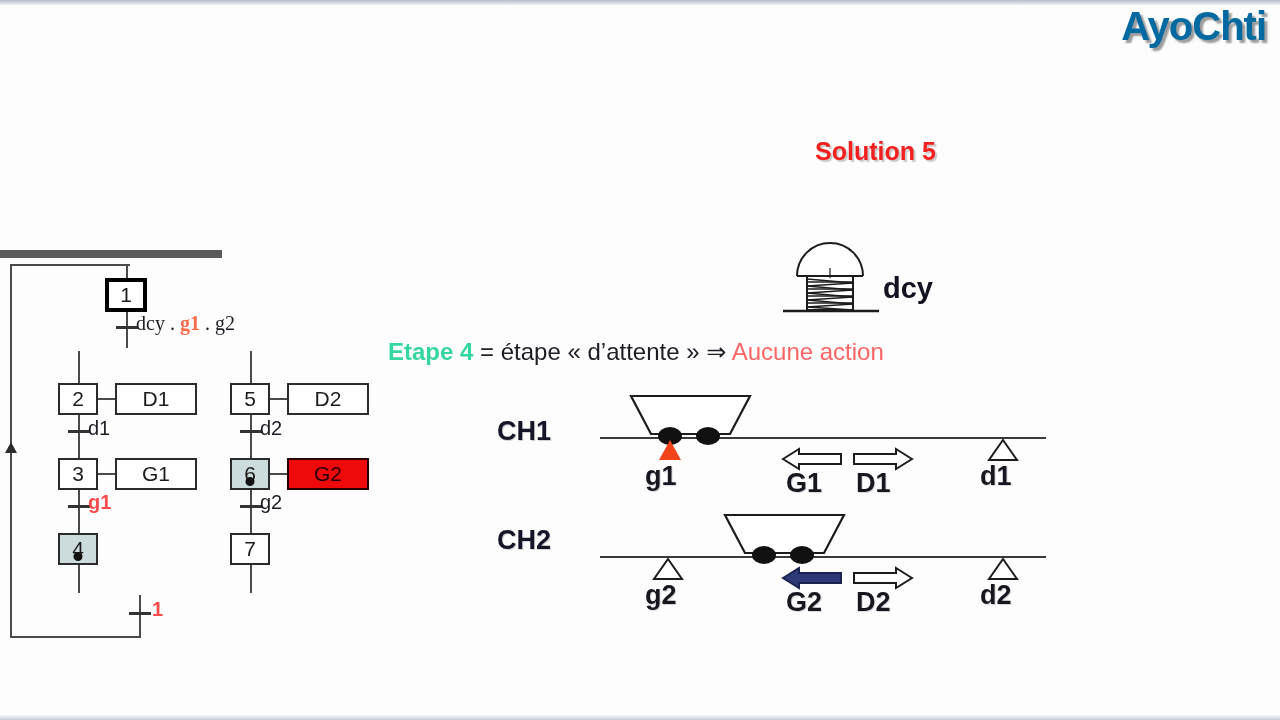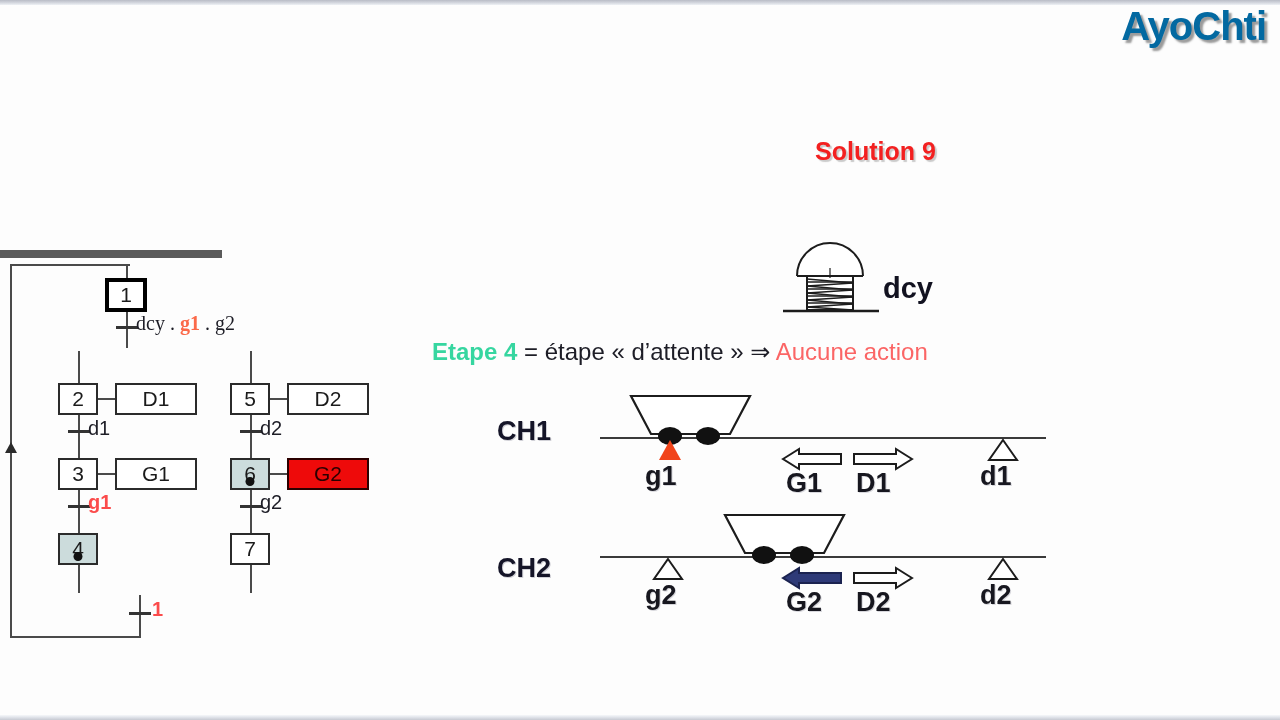--- a/index.html
+++ b/index.html
@@ -40,21 +40,21 @@
 
   
   .solution{
     position:absolute;left:815px;top:137px;
     color:#f32020;font-size:25px;font-weight:bold;
     font-family:"Liberation Sans",sans-serif;
     text-shadow:2px 2px 1px rgba(160,160,160,.55);
   }
 
   
-  .etape-line{position:absolute;left:388px;top:338px;font-size:24px;white-space:nowrap;margin-left:44px;}
+  .etape-line{position:absolute;left:388px;top:338px;font-size:24px;white-space:nowrap;}
   .etape-line .g{color:#36d6a0;font-weight:bold;}
   .etape-line .n{color:#1d1d26;}
   .etape-line .r{color:#fb6565;}
 
   
   .graf{position:absolute;left:0px;top:250px;width:400px;height:400px;}
 
   .gline{position:absolute;background:#4a4a4a;}
   .v{width:2px;}
   .h{height:2px;}
@@ -111,21 +111,21 @@
 <body>
 
 <div id="stage">
 
   <div class="topbar"></div>
   <div class="botbar"></div>
 
 
   <div class="brand">AyoChti</div>
 
-  <div class="solution">Solution 9</div>
+  <div class="solution">Solution 5</div>
 
   <div style="position:absolute;left:775px;top:238px;">
     <svg width="120" height="80" viewBox="0 0 120 80">
       <path d="M22 38 A33 33 0 0 1 88 38" fill="#ffffff" stroke="#1c1c1c" stroke-width="2"></path>
       <line x1="22" y1="38" x2="88" y2="38" stroke="#1c1c1c" stroke-width="2"></line>
       <rect x="32" y="38" width="46" height="34" fill="#ffffff" stroke="#1c1c1c" stroke-width="2"></rect>
       <g stroke="#1c1c1c" stroke-width="1.6" fill="none">
         <line x1="32" y1="41" x2="78" y2="45"></line>
           <line x1="78" y1="45" x2="32" y2="48"></line>
         <line x1="32" y1="48" x2="78" y2="52"></line>
@@ -263,21 +263,21 @@
   <svg style="position:absolute;left:781px;top:446px;" width="62" height="26">
     <polygon points="2,13 18,3 18,8 60,8 60,18 18,18 18,23" fill="#ffffff" stroke="#1c1c1c" stroke-width="2"></polygon>
   </svg>
   <div class="sensorlbl" style="left:786px;top:468px;">G1</div>
 
   <svg style="position:absolute;left:852px;top:446px;" width="62" height="26">
     <polygon points="60,13 44,3 44,8 2,8 2,18 44,18 44,23" fill="#ffffff" stroke="#1c1c1c" stroke-width="2"></polygon>
   </svg>
   <div class="sensorlbl" style="left:856px;top:468px;">D1</div>
 
-  <div class="chlabel" style="left:497px;top:525px;margin-top:28px;">CH2</div>
+  <div class="chlabel" style="left:497px;top:525px;">CH2</div>
   <div class="rail" style="left:600px;top:556px;width:446px;"></div>
 
   <svg style="position:absolute;left:722px;top:511px;" width="125" height="52">
     <polygon points="3,4 122,4 102,42 23,42" fill="#ffffff" stroke="#1c1c1c" stroke-width="2.2"></polygon>
     <ellipse cx="42" cy="44" rx="12" ry="9" fill="#111111"></ellipse>
     <ellipse cx="80" cy="44" rx="12" ry="9" fill="#111111"></ellipse>
   </svg>
 
   <svg style="position:absolute;left:651px;top:557px;" width="34" height="24">
     <polygon points="17,2 31,22 3,22" fill="#ffffff" stroke="#1c1c1c" stroke-width="2"></polygon>

